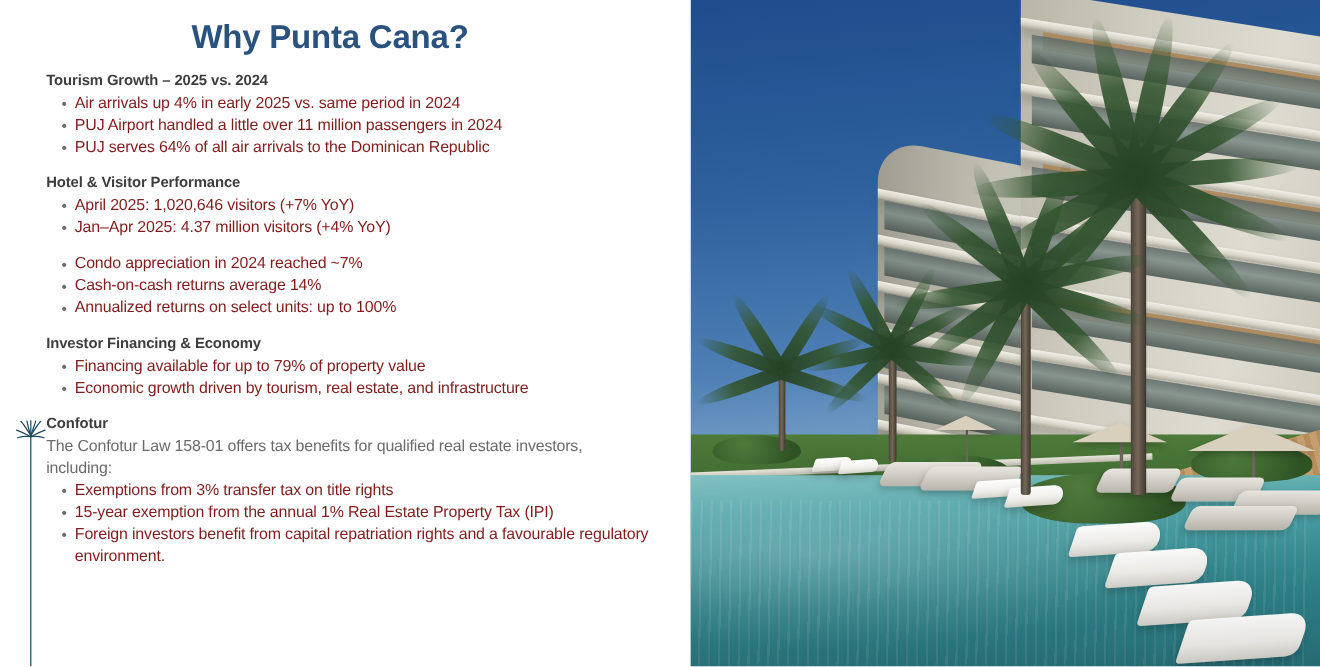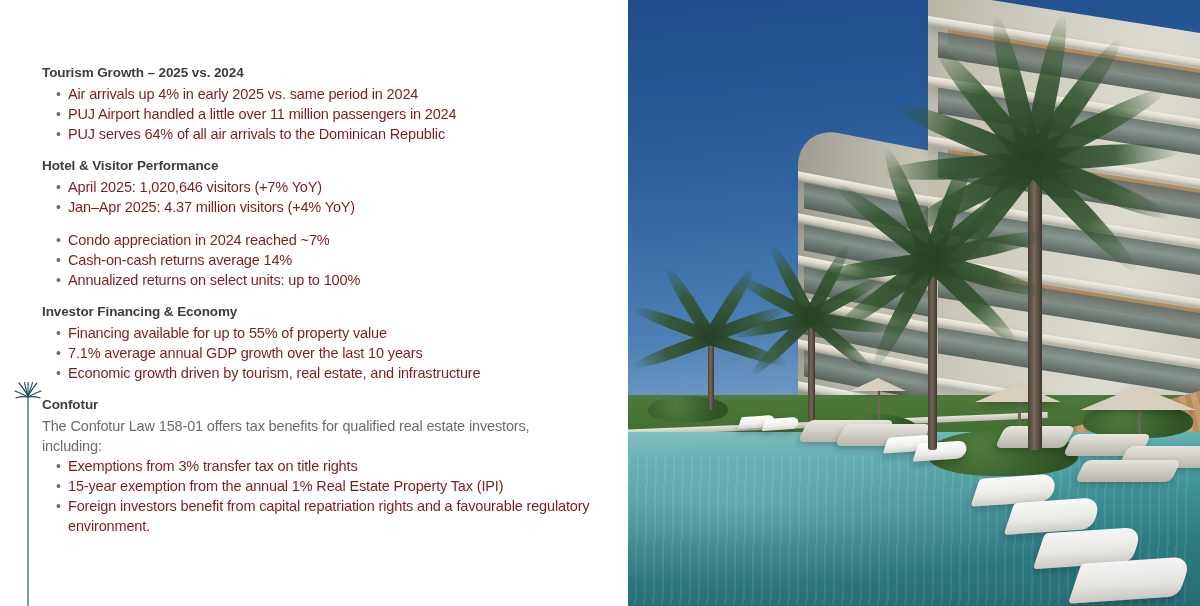--- a/index.html
+++ b/index.html
@@ -267,20 +267,21 @@
     background: linear-gradient(180deg, rgba(0,0,0,0) 70%, rgba(0,0,0,0.06) 100%);
   }
 </style>
 </head>
 <body>
 
 <div class="slide">
 
   <div class="content-panel">
 
+    <div class="slide-title">Why Punta Cana?</div>
 
     <div class="body-block">
 
       <div class="section">
         <div class="section-heading">Tourism Growth – 2025 vs. 2024</div>
         <ul class="bullets">
           <li>Air arrivals up 4% in early 2025 vs. same period in 2024</li>
           <li>PUJ Airport handled a little over 11 million passengers in 2024</li>
           <li>PUJ serves 64% of all air arrivals to the Dominican Republic</li>
         </ul>
@@ -298,22 +299,21 @@
         <ul class="bullets">
           <li>Condo appreciation in 2024 reached ~7%</li>
           <li>Cash-on-cash returns average 14%</li>
           <li>Annualized returns on select units: up to 100%</li>
         </ul>
       </div>
 
       <div class="section">
         <div class="section-heading">Investor Financing &amp; Economy</div>
         <ul class="bullets">
-          <li>Financing available for up to 55% of property value</li>
-          <li>7.1% average annual GDP growth over the last 10 years</li>
+          <li>Financing available for up to 79% of property value</li>
           <li>Economic growth driven by tourism, real estate, and infrastructure</li>
         </ul>
       </div>
 
       <div class="section">
         <div class="section-heading">Confotur</div>
         <div class="intro-line">The Confotur Law 158-01 offers tax benefits for qualified real estate investors, including:</div>
         <ul class="bullets">
           <li>Exemptions from 3% transfer tax on title rights</li>
           <li>15-year exemption from the annual 1% Real Estate Property Tax (IPI)</li>

